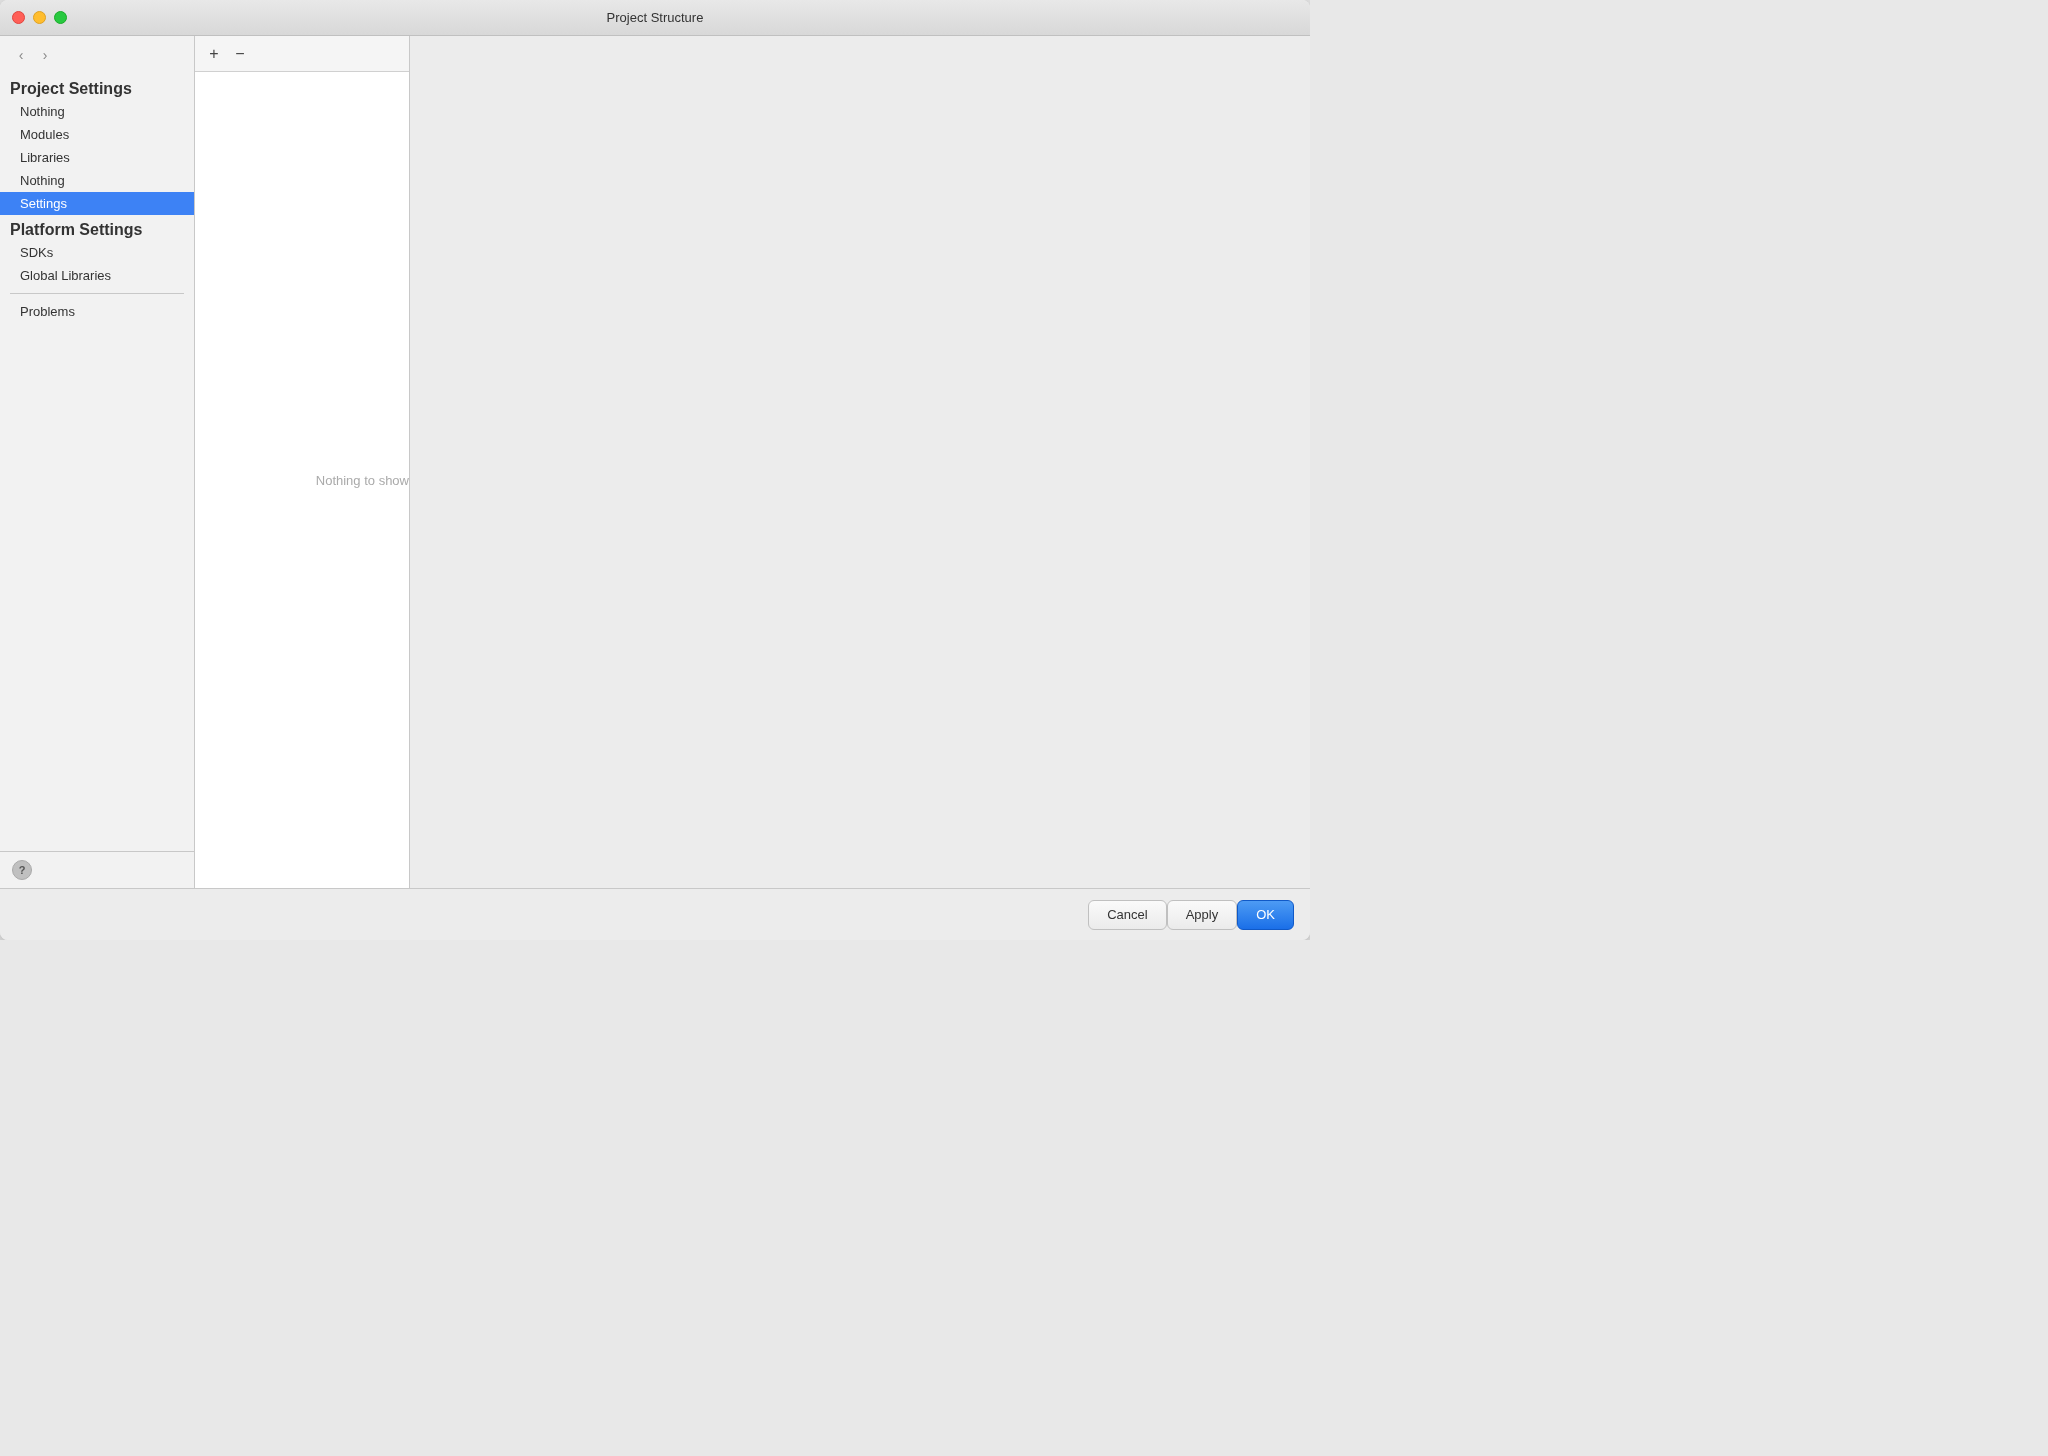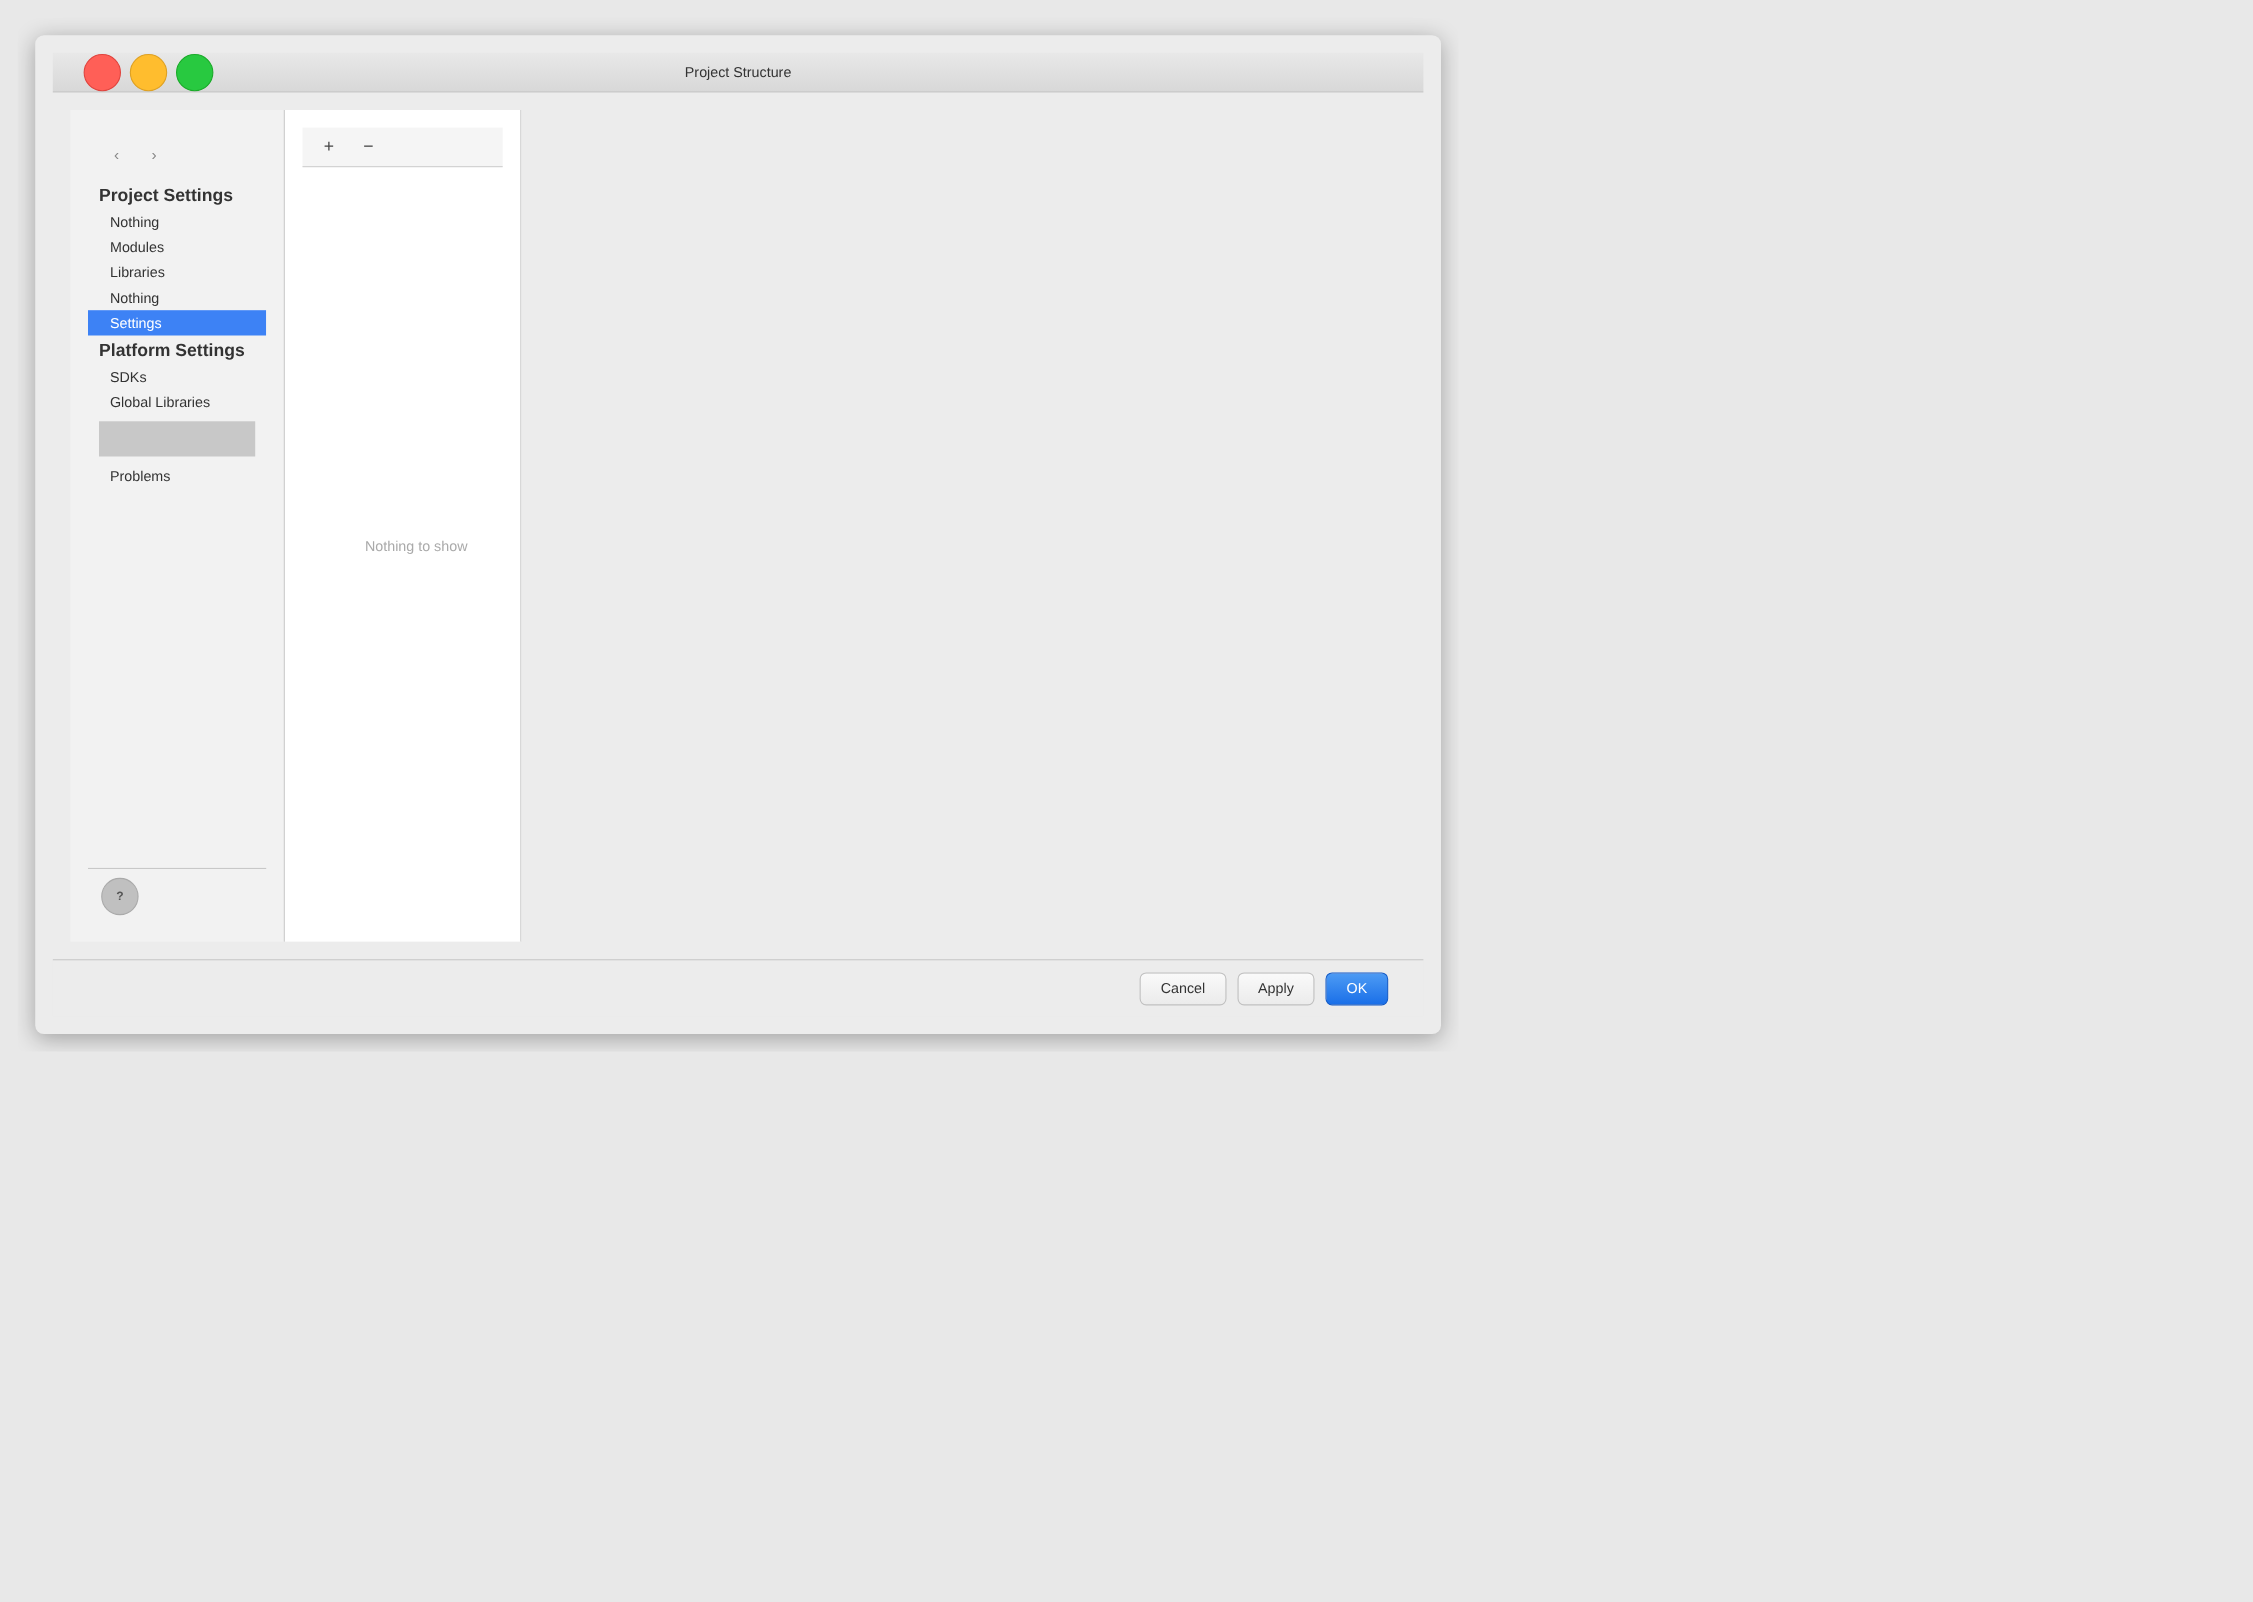--- a/index.html
+++ b/index.html
@@ -1,17 +1,17 @@
 <!DOCTYPE html>
 <html><head>
   <meta charset="utf-8">
   <style>
     * {
       margin: 0;
-      padding: 16px;
+      padding: 0;
       box-sizing: border-box;
     }
 
     body {
       width: 1310px;
       height: 940px;
       font-family: -apple-system, BlinkMacSystemFont, "Helvetica Neue", Arial, sans-serif;
       font-size: 13px;
       background: #e8e8e8;
       overflow: hidden;
@@ -230,21 +230,20 @@
     }
 
     .bottom-left {
       display: flex;
       align-items: center;
     }
 
     .bottom-right {
       display: flex;
       align-items: center;
-      gap: 10px;
     }
 
     .dialog-btn {
       height: 30px;
       padding: 0 18px;
       border-radius: 6px;
       font-size: 13px;
       cursor: pointer;
       border: 1px solid #c0c0c0;
       background: linear-gradient(180deg, #fafafa 0%, #ebebeb 100%);

